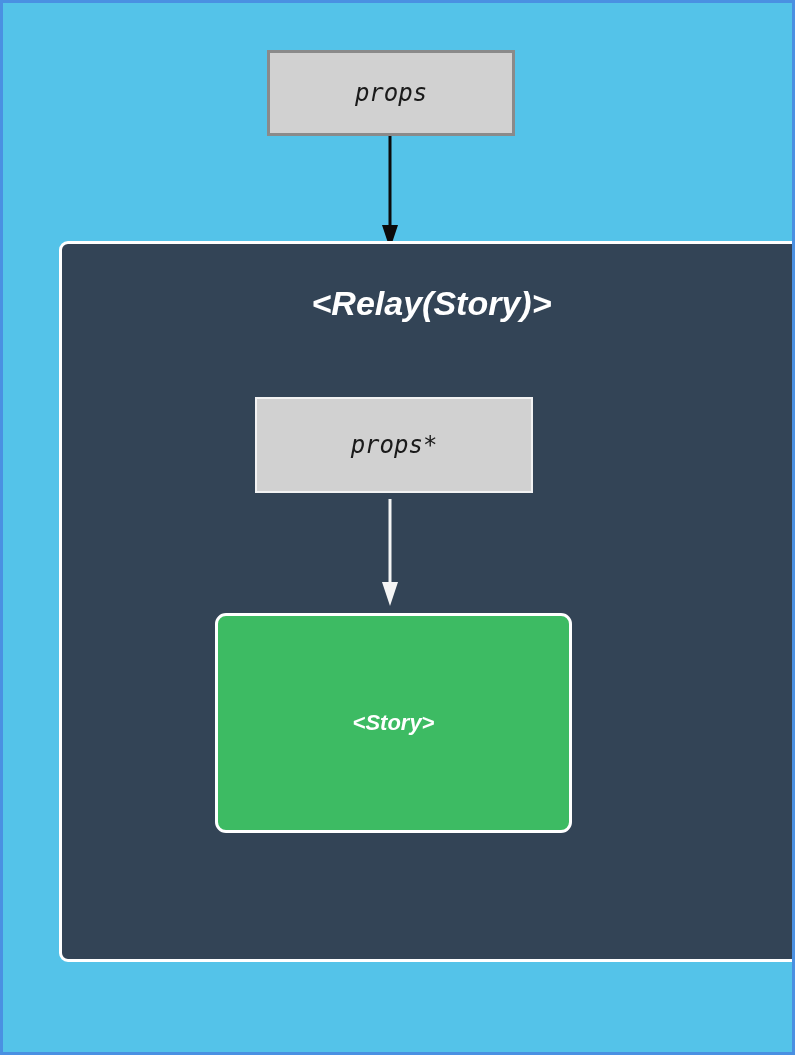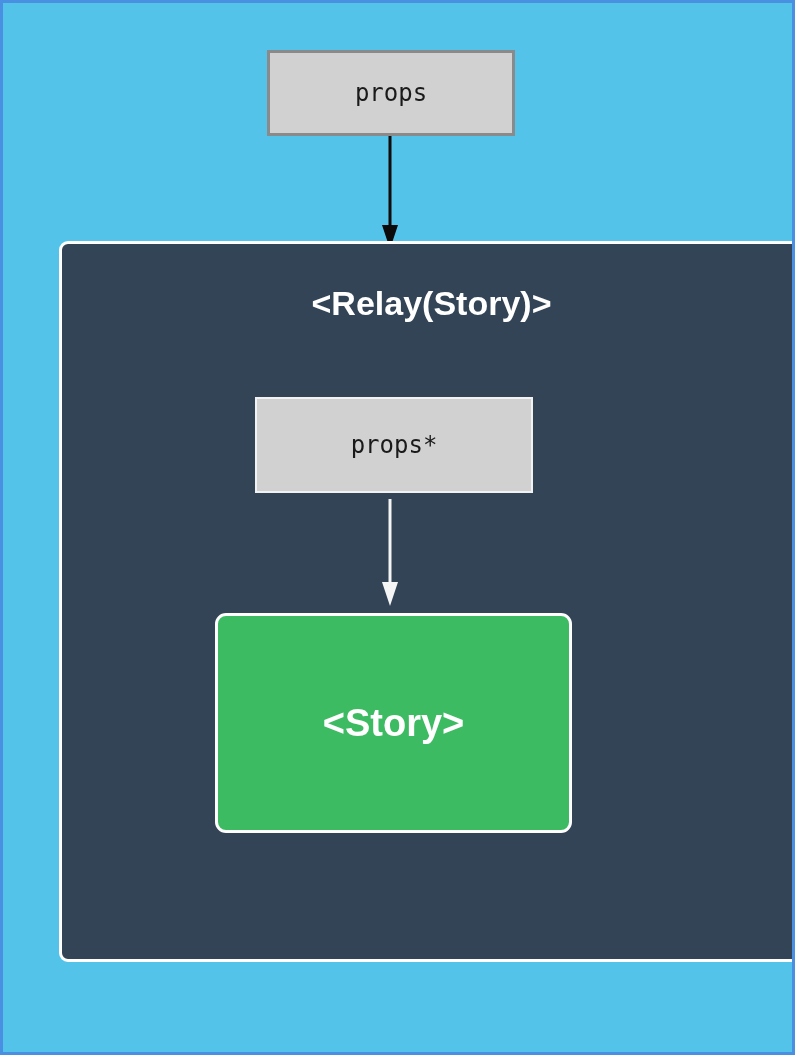--- a/index.html
+++ b/index.html
@@ -18,20 +18,21 @@
   }
   * { margin: 0; padding: 0; box-sizing: border-box; }
   html, body { background: #ffffff; }
   .page {
     position: relative;
     width: 795px;
     height: 1055px;
     background: var(--page-bg);
     border: 3px solid var(--page-border);
     overflow: hidden;
+    font-style: italic;
   }
   
   .props-box {
     position: absolute;
     left: 264px;
     top: 47px;
     width: 248px;
     height: 86px;
     background: var(--box-bg);
     border: 3px solid var(--box-border);
@@ -97,21 +98,21 @@
     background: var(--story-bg);
     border: 3px solid var(--container-border);
     border-radius: 11px;
     display: flex;
     align-items: center;
     justify-content: center;
   }
   .story-label {
     font-family: "Liberation Sans", "DejaVu Sans", sans-serif;
     font-weight: bold;
-    font-size: 38px;
+    font-size: 22px;
     color: var(--text-light);
   }
 </style>
 </head>
 <body>
 
 <div class="page">
 
   <div class="props-box">
     <span class="mono-label">props</span>

